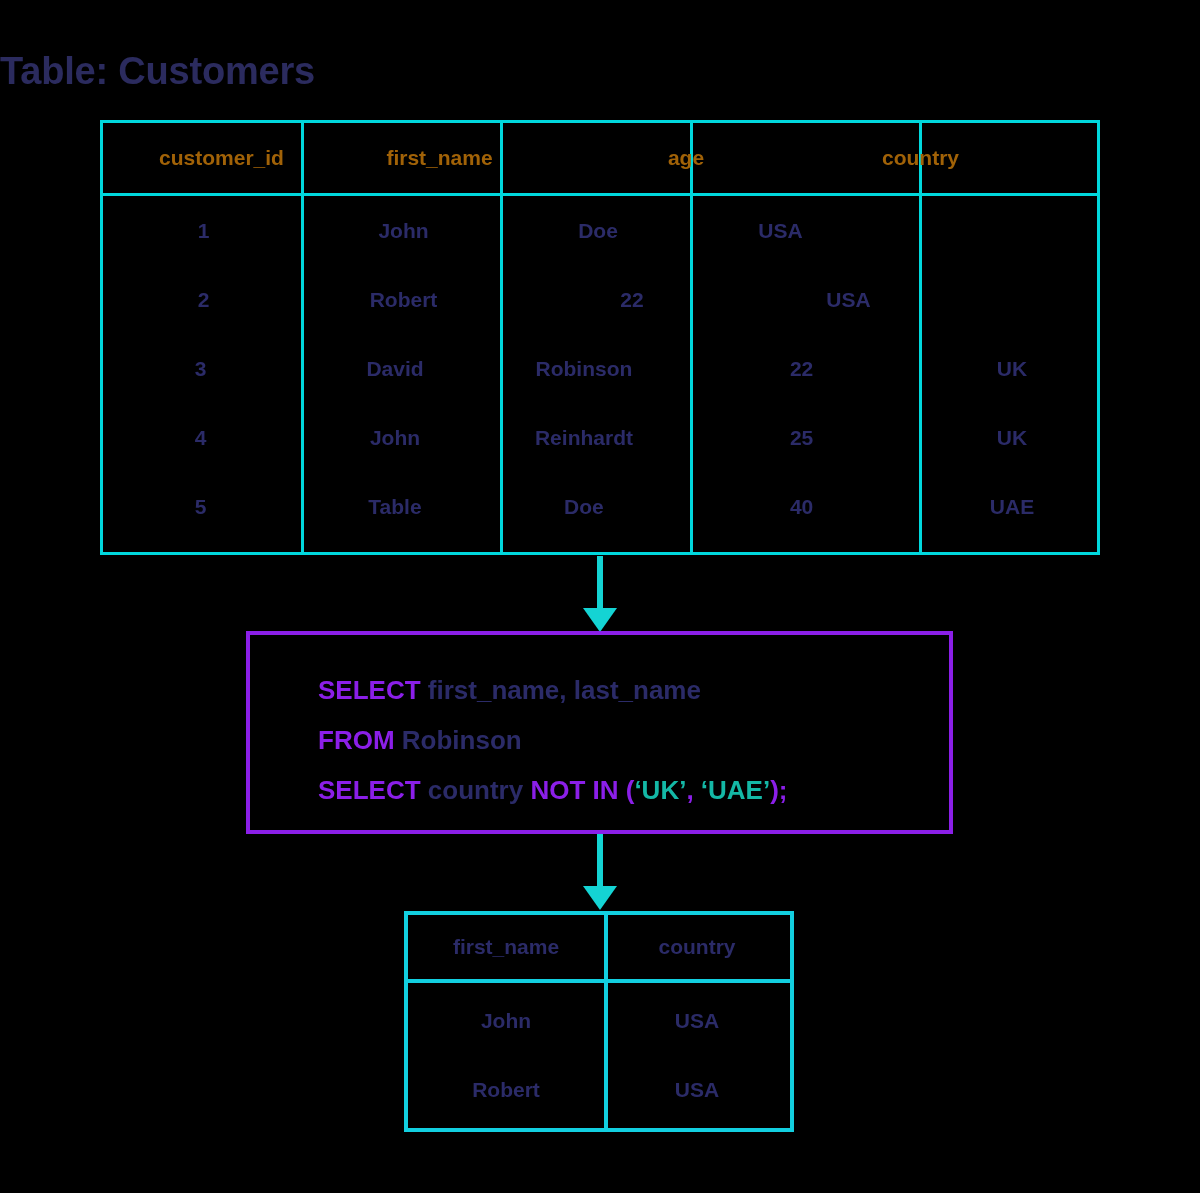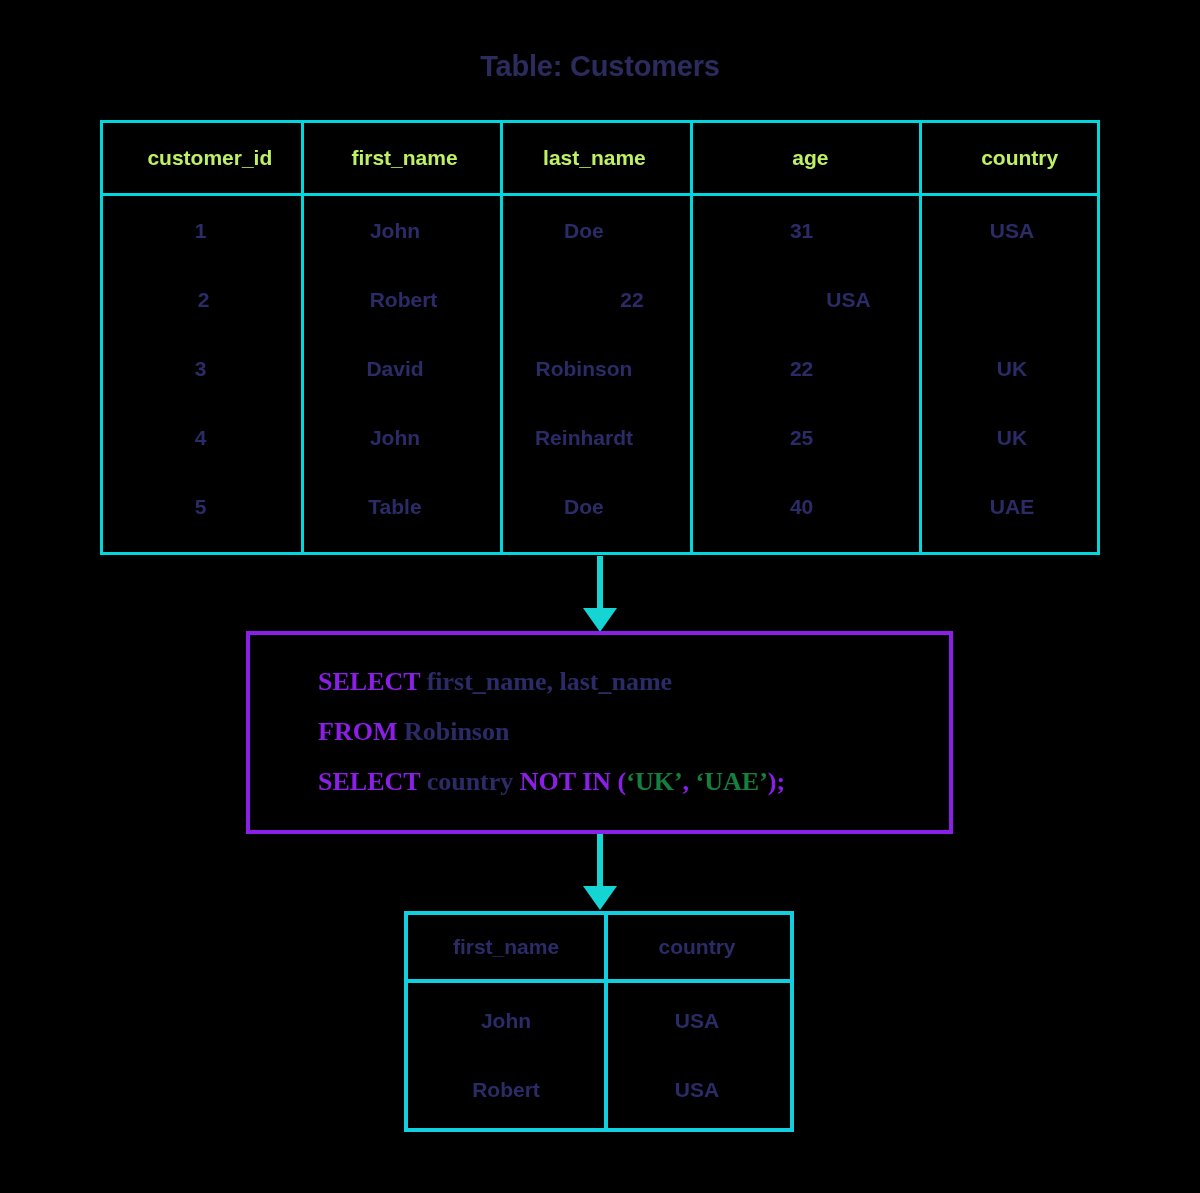--- a/index.html
+++ b/index.html
@@ -18,22 +18,21 @@
     height: 1193px;
     background: #000000;
   }
 
   
   #page-title {
     position: absolute;
     left: 0;
     top: 50px;
     width: 1200px;
-    text-align: center;
-    font-size: 29px;
+    font-size: 38px;
     font-weight: 700;
     letter-spacing: -0.2px;
     color: #2b2b5e;
   }
 
   
   #source-table {
     position: absolute;
     left: 100px;
     top: 120px;
@@ -88,21 +87,21 @@
     display: flex;
     align-items: center;
     justify-content: center;
     height: 100%;
     font-size: 21px;
     font-weight: 700;
     color: #2b2b68;
     white-space: nowrap;
   }
 
-  .src-cell.head { color: #bef264; margin-left: 18px; }
+  .src-cell.head { color: #a16207; margin-left: 18px; }
 
   .c0 { width: 201px; }
   .c1 { width: 199px; }
   .c2 { width: 190px; }
   .c3 { width: 258px; }
   .c4 { width: 175px; }
 
   
   .arrow {
     position: absolute;
@@ -134,36 +133,35 @@
   #arrow-to-result .arrow-head { top: 52px; }
 
   
   #query-box {
     position: absolute;
     left: 246px;
     top: 631px;
     width: 707px;
     height: 203px;
     border: 4px solid #8b1fe8;
-    padding: 22px 0 0 68px;
-    font-family: Liberation Serif, serif;
+    padding: 30px 0 0 68px;
   }
 
   .query-line {
     font-size: 26px;
     font-weight: 700;
     color: #2b2b68;
     line-height: 50px;
     white-space: nowrap;
   }
 
   .kw { color: #8b1fe8; font-weight: 700; }
   .ident { color: #2b2b68; font-weight: 700; }
   .punct { color: #8b1fe8; font-weight: 700; }
-  .lit { color: #15803d; font-weight: 700; }
+  .lit { color: #14b8a6; font-weight: 700; }
 
   
   #result-table {
     position: absolute;
     left: 404px;
     top: 911px;
     width: 390px;
     height: 221px;
     border: 4px solid #12cfe0;
   }
@@ -226,31 +224,29 @@
   <div id="source-table">
     <div class="src-hline" style="top:70px"></div>
     <div class="src-vline" style="left:198px"></div>
     <div class="src-vline" style="left:397px"></div>
     <div class="src-vline" style="left:587px"></div>
     <div class="src-vline" style="left:816px"></div>
 
     <div class="src-header-row">
       <div class="src-cell head c0">customer_id</div>
       <div class="src-cell head c1">first_name</div>
-      <div class="src-cell head c2">last_name</div>
       <div class="src-cell head c3">age</div>
       <div class="src-cell head c4">country</div>
     </div>
 
     <div class="src-body">
       <div class="src-row" style="top:0px">
         <div class="src-cell c0">1</div>
         <div class="src-cell c1">John</div>
         <div class="src-cell c2">Doe</div>
-        <div class="src-cell c3">31</div>
         <div class="src-cell c4">USA</div>
       </div>
       <div class="src-row" style="top:69px">
         <div class="src-cell c0">2</div>
         <div class="src-cell c1">Robert</div>
         <div class="src-cell c3">22</div>
         <div class="src-cell c4">USA</div>
       </div>
       <div class="src-row" style="top:138px">
         <div class="src-cell c0">3</div>

